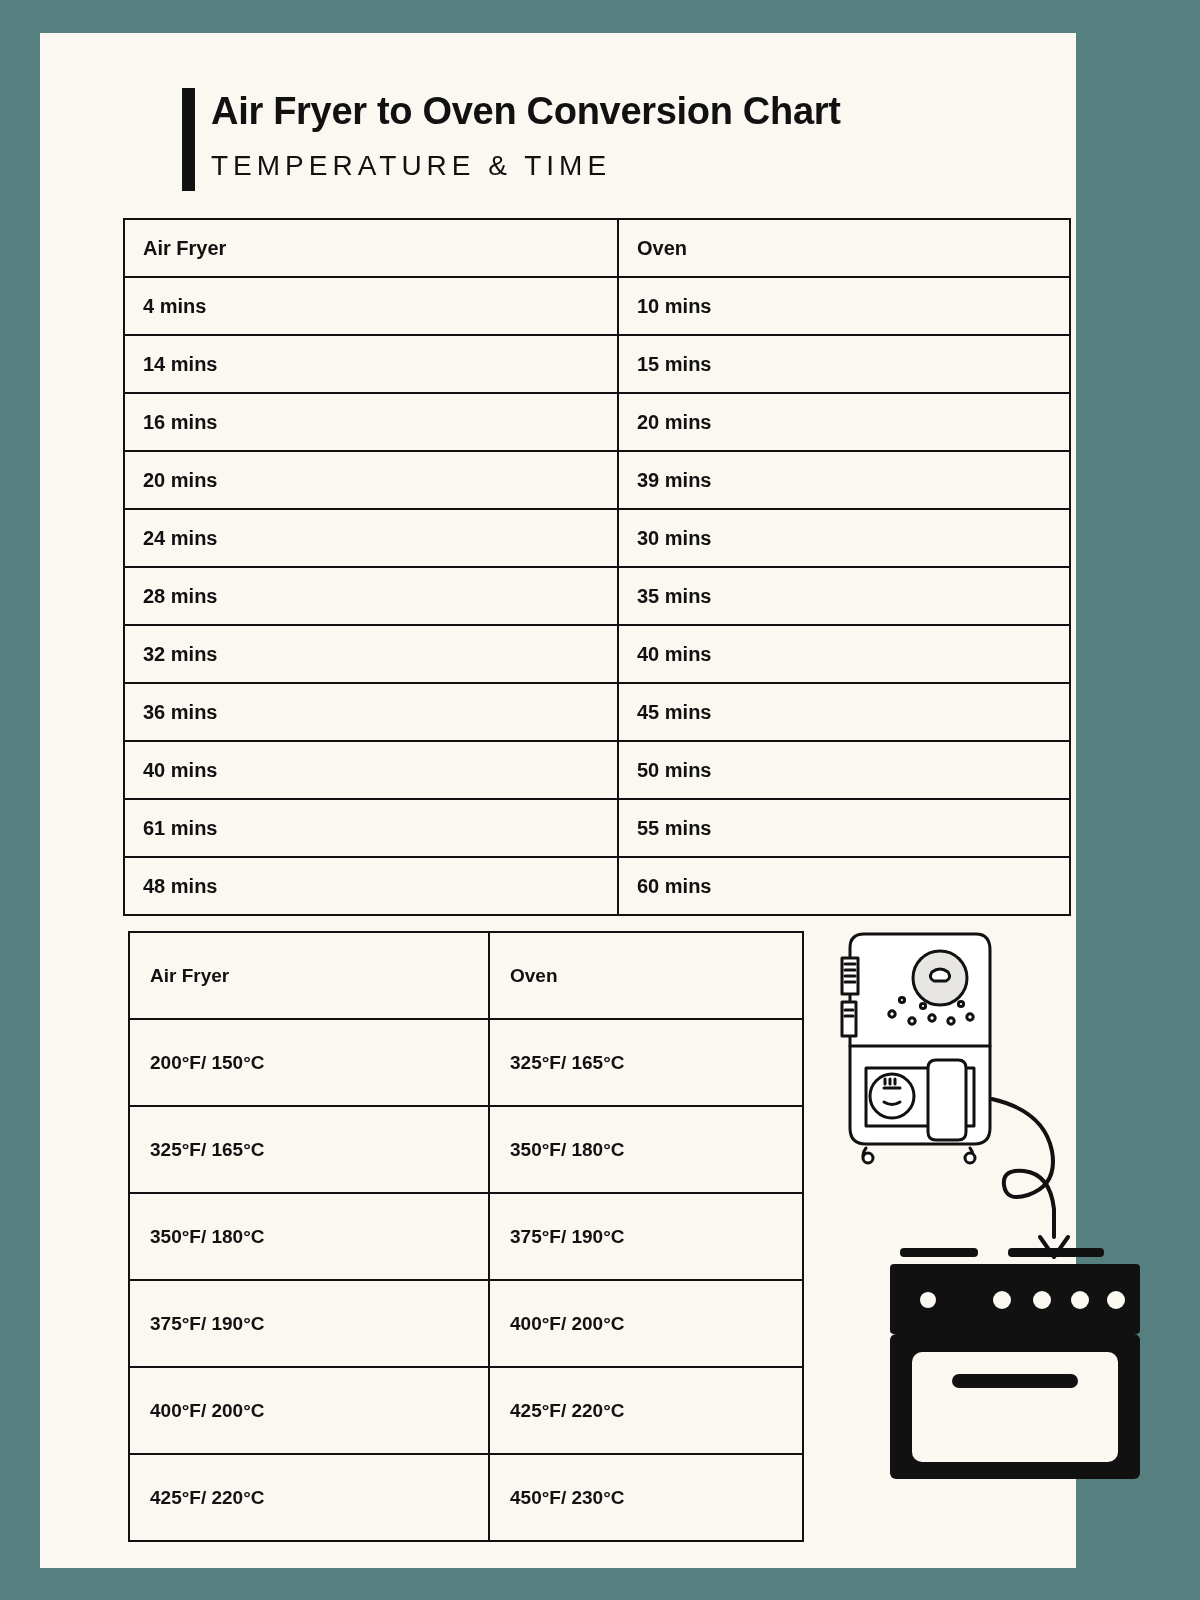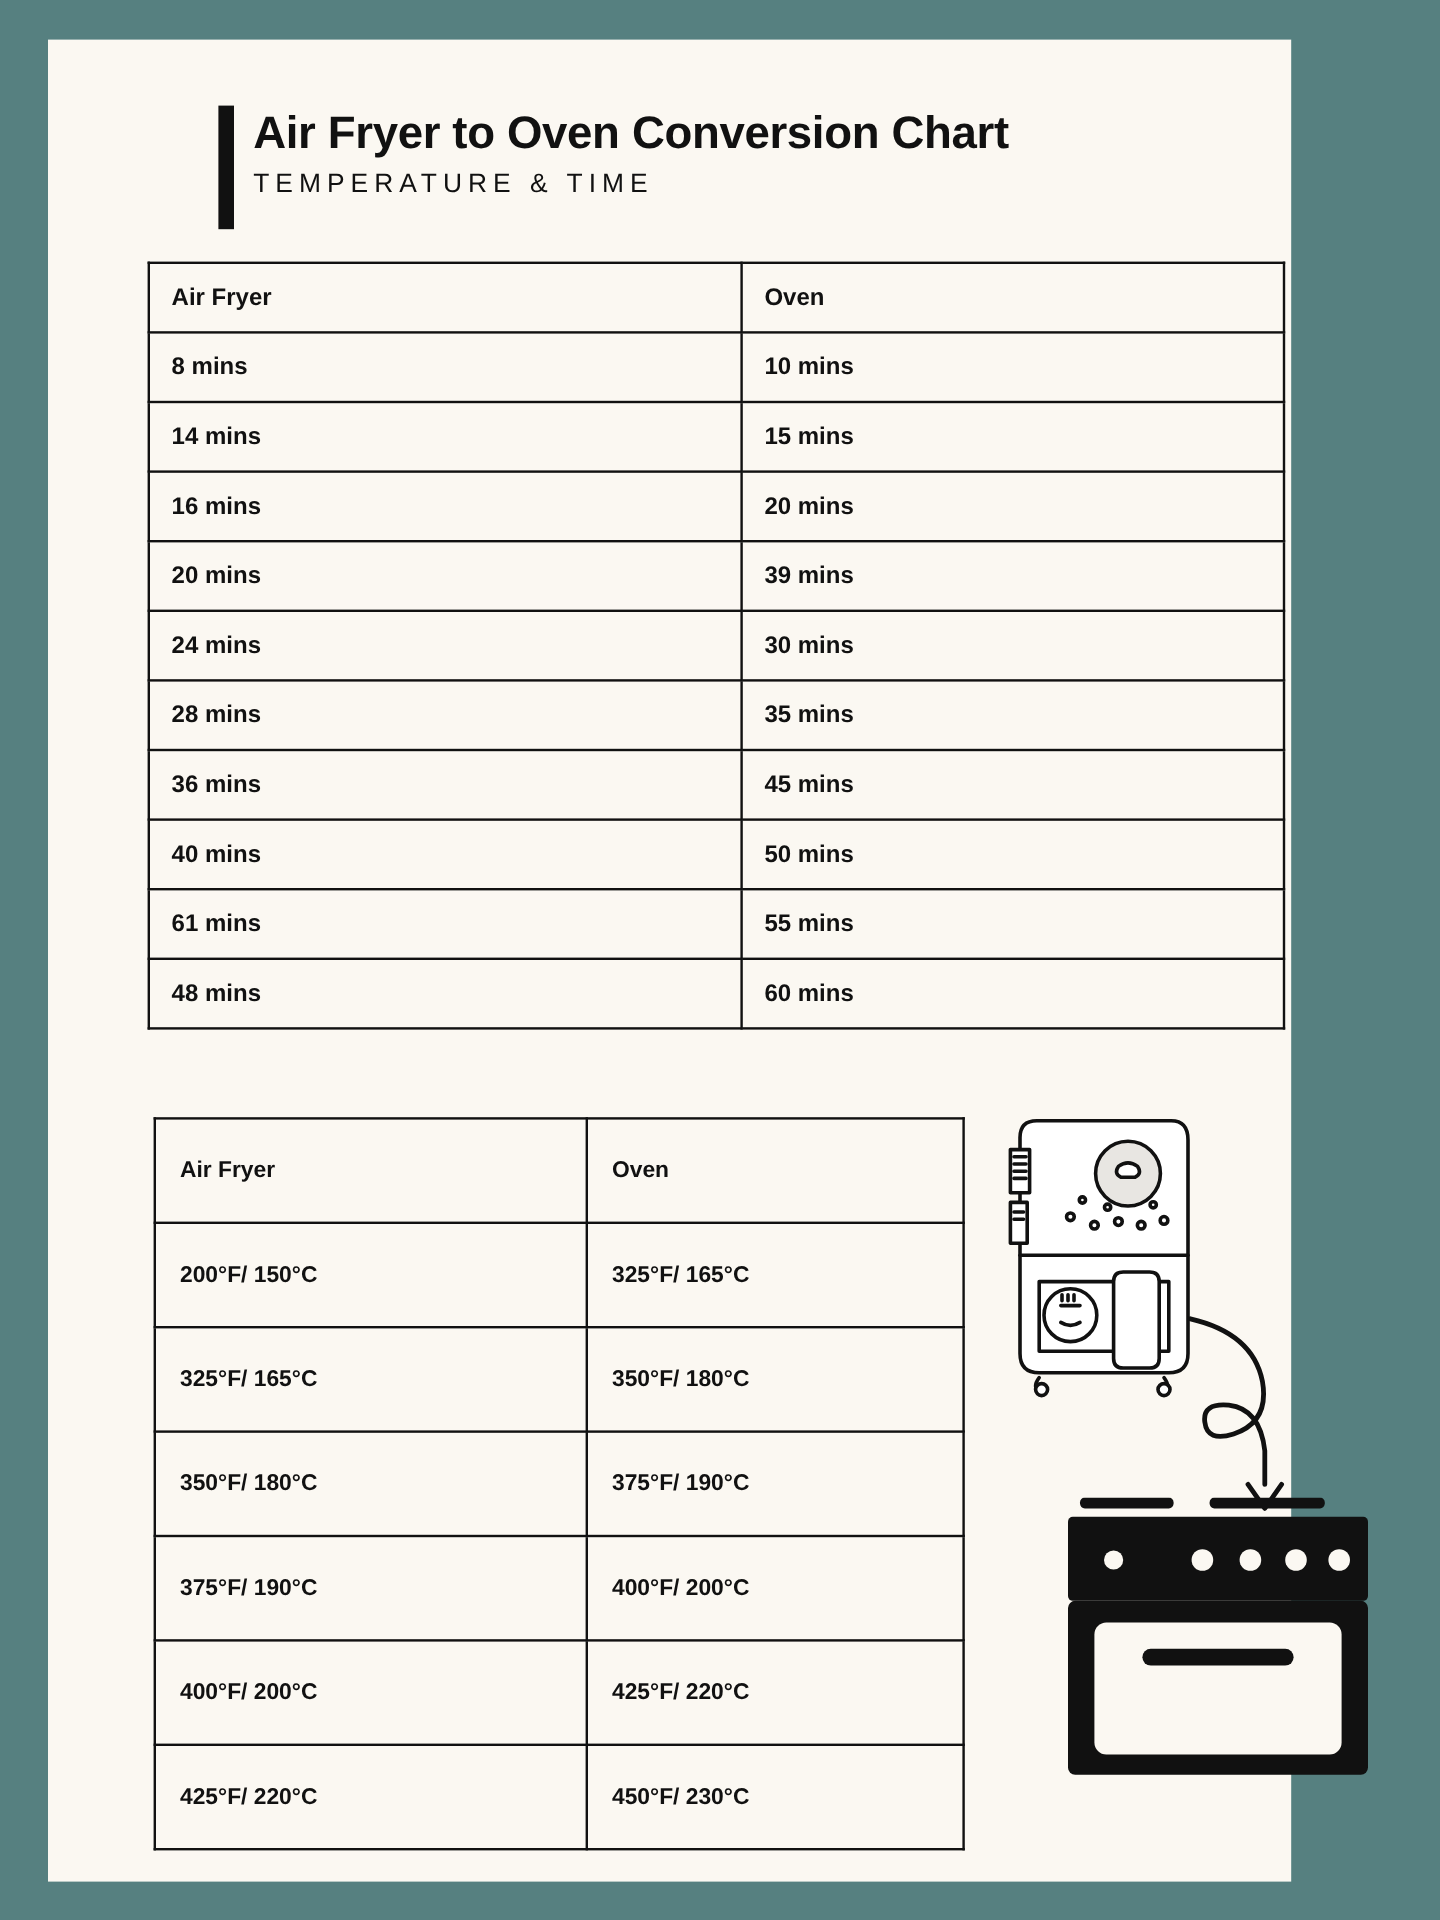--- a/index.html
+++ b/index.html
@@ -46,24 +46,24 @@
   }
   .main-title {
     font-size: 38px;
     font-weight: bold;
     color: #111111;
     letter-spacing: -0.3px;
     line-height: 1.15;
     white-space: nowrap;
   }
   .subtitle {
-    font-size: 22px;
+    font-size: 28px;
     color: #111111;
     letter-spacing: 5px;
-    margin-top: 6px;
+    margin-top: 16px;
     white-space: nowrap;
   }
 
   
   .time-table {
     position: absolute;
     left: 83px;
     top: 185px;
     width: 948px;
     border-collapse: collapse;
@@ -127,21 +127,21 @@
     </div>
   </div>
 
   <table class="time-table">
     <tbody>
       <tr>
         <td class="col-left">Air Fryer</td>
         <td>Oven</td>
       </tr>
       <tr>
-        <td class="col-left">8 mins</td>
+        <td class="col-left">4 mins</td>
         <td>10 mins</td>
       </tr>
       <tr>
         <td class="col-left">14 mins</td>
         <td>15 mins</td>
       </tr>
       <tr>
         <td class="col-left">16 mins</td>
         <td>20 mins</td>
       </tr>
@@ -149,20 +149,24 @@
         <td class="col-left">20 mins</td>
         <td>39 mins</td>
       </tr>
       <tr>
         <td class="col-left">24 mins</td>
         <td>30 mins</td>
       </tr>
       <tr>
         <td class="col-left">28 mins</td>
         <td>35 mins</td>
+      </tr>
+      <tr>
+        <td class="col-left">32 mins</td>
+        <td>40 mins</td>
       </tr>
       <tr>
         <td class="col-left">36 mins</td>
         <td>45 mins</td>
       </tr>
       <tr>
         <td class="col-left">40 mins</td>
         <td>50 mins</td>
       </tr>
       <tr>

